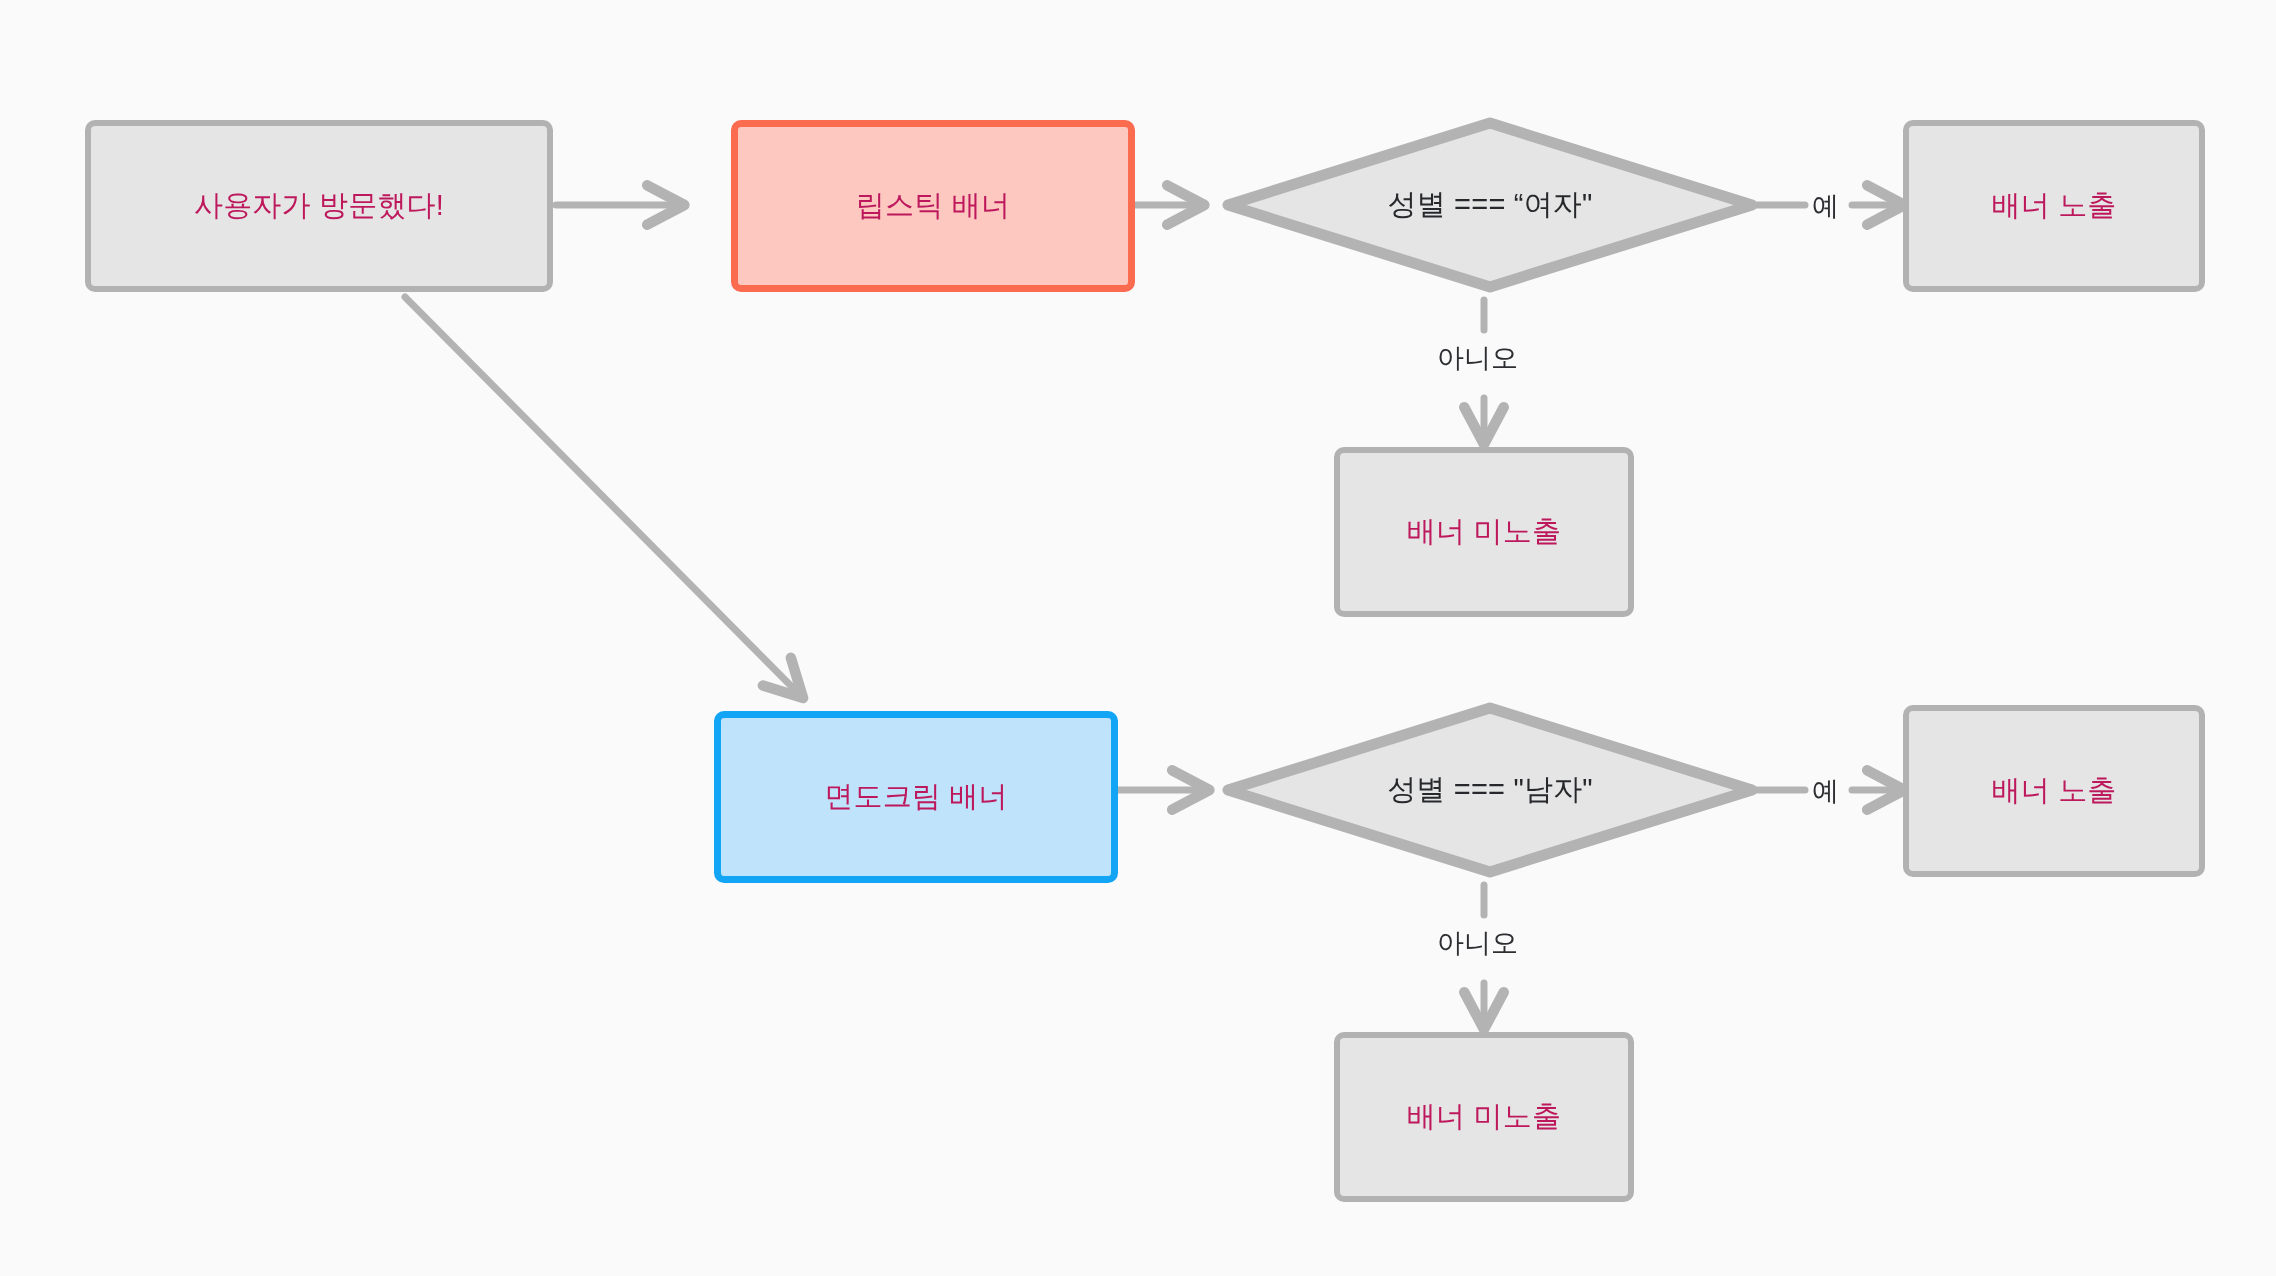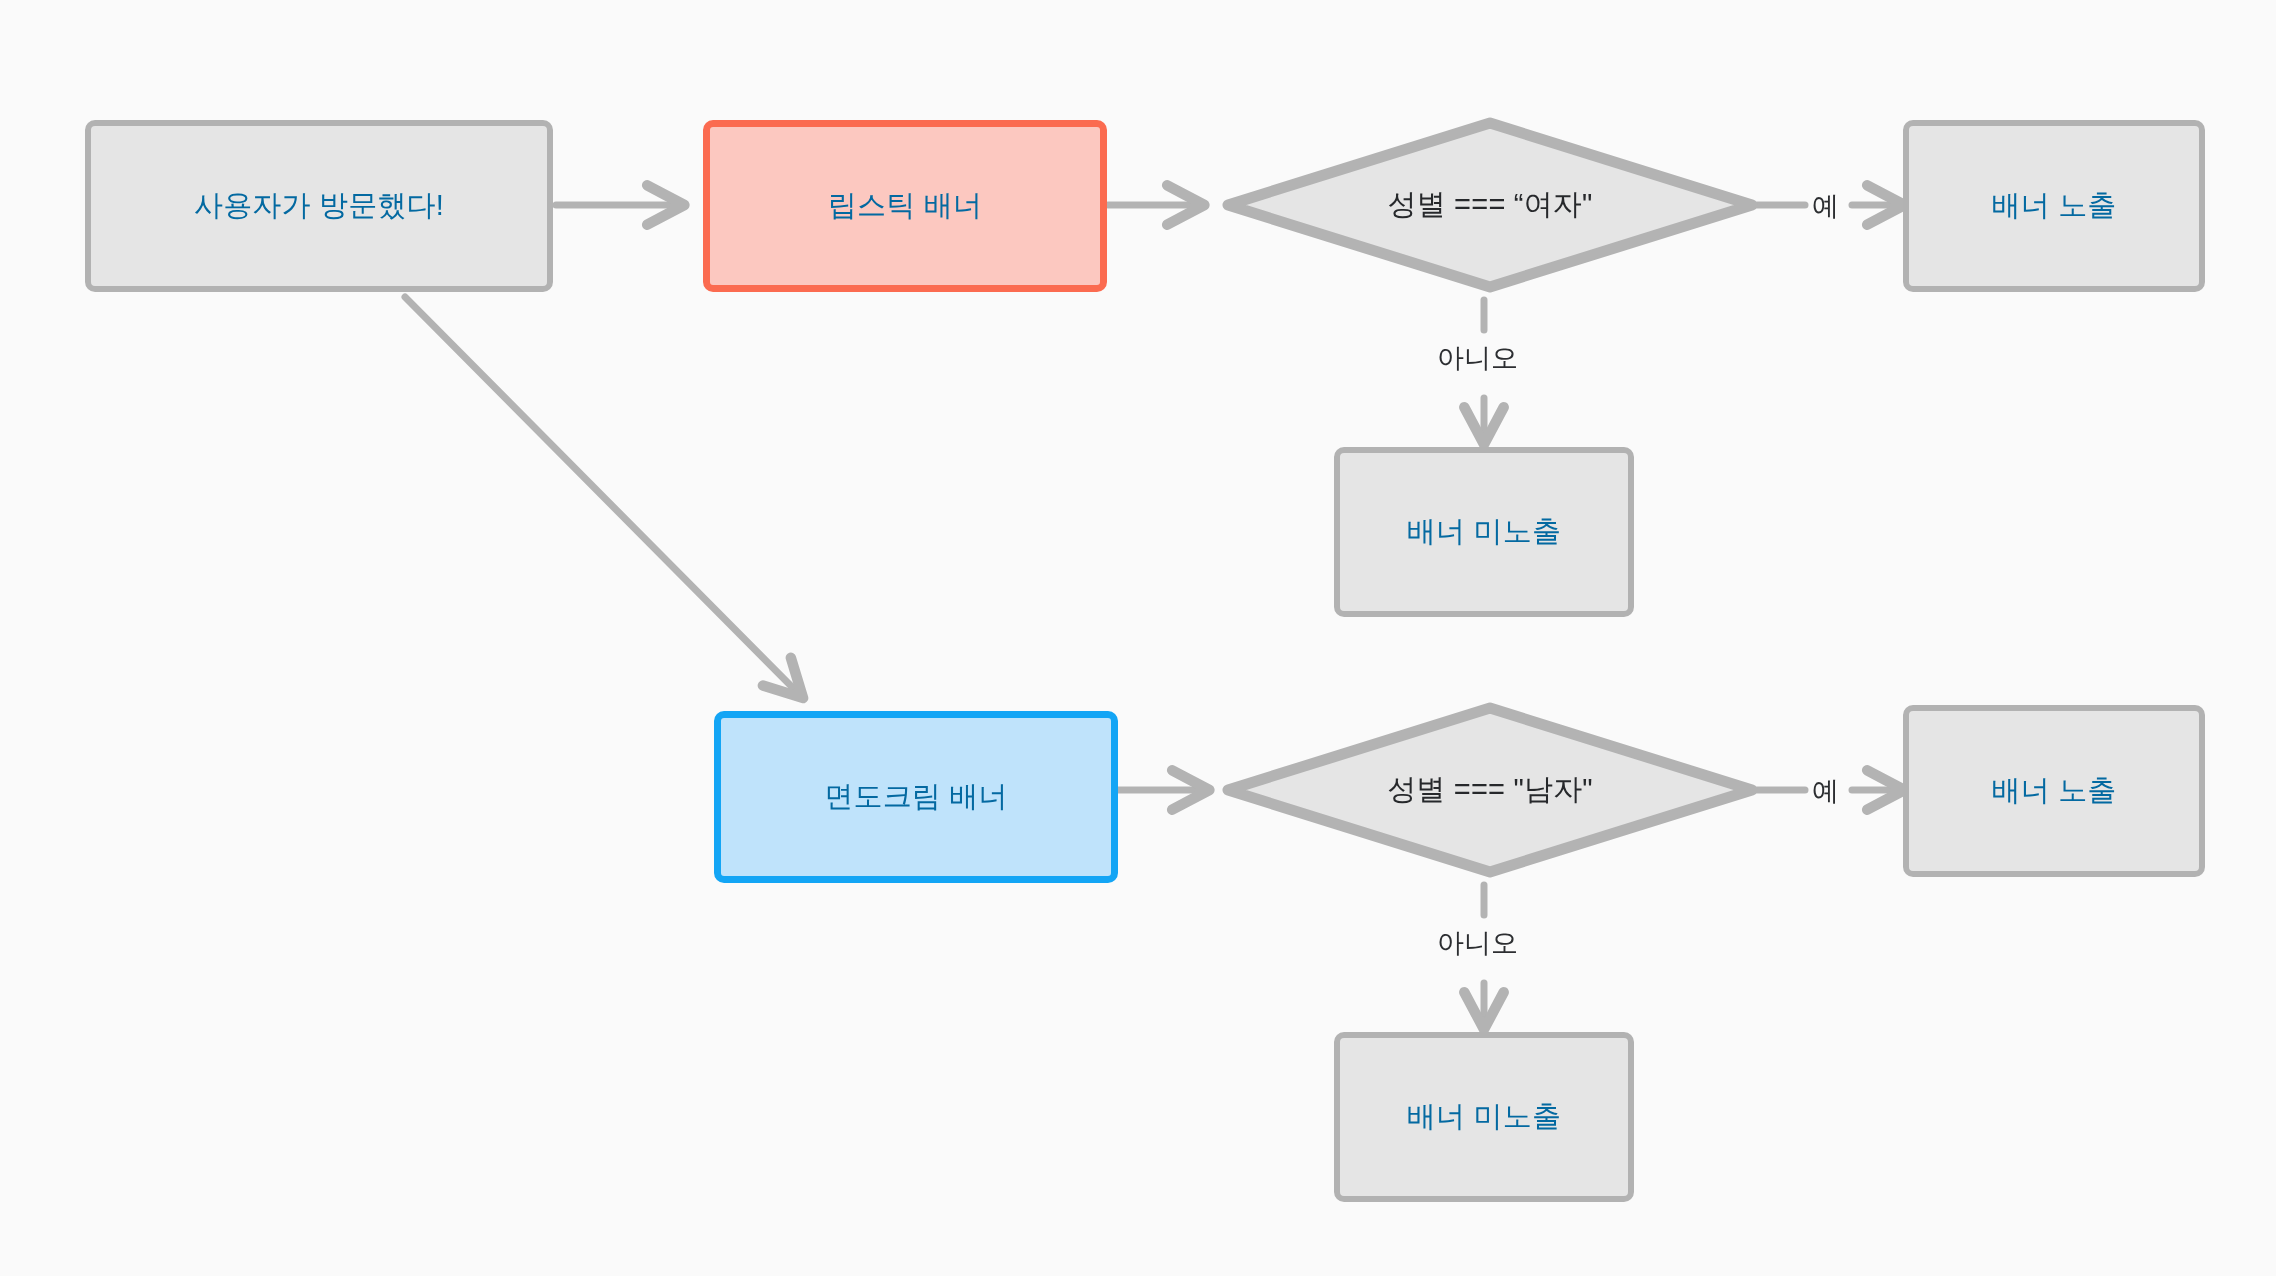--- a/index.html
+++ b/index.html
@@ -35,33 +35,34 @@
     align-items: center;
     justify-content: center;
     border-radius: 10px;
     border-style: solid;
     text-align: center;
     line-height: 1.35;
   }
   .node-label {
     display: block;
     font-size: 29px;
-    color: #0369a1;
+    color: #be185d;
     letter-spacing: 0.2px;
     white-space: nowrap;
   }
   .node.process {
     background: #e5e5e5;
     border-color: #b2b2b2;
     border-width: 6px;
   }
   .node.highlight-red {
     background: #fcc8c0;
     border-color: #fb6b50;
     border-width: 7px;
+    margin-left: 28px;
   }
   .node.highlight-blue {
     background: #bfe3fb;
     border-color: #13a5f5;
     border-width: 7px;
   }
   .decision {
     position: absolute;
     display: flex;
     align-items: center;

